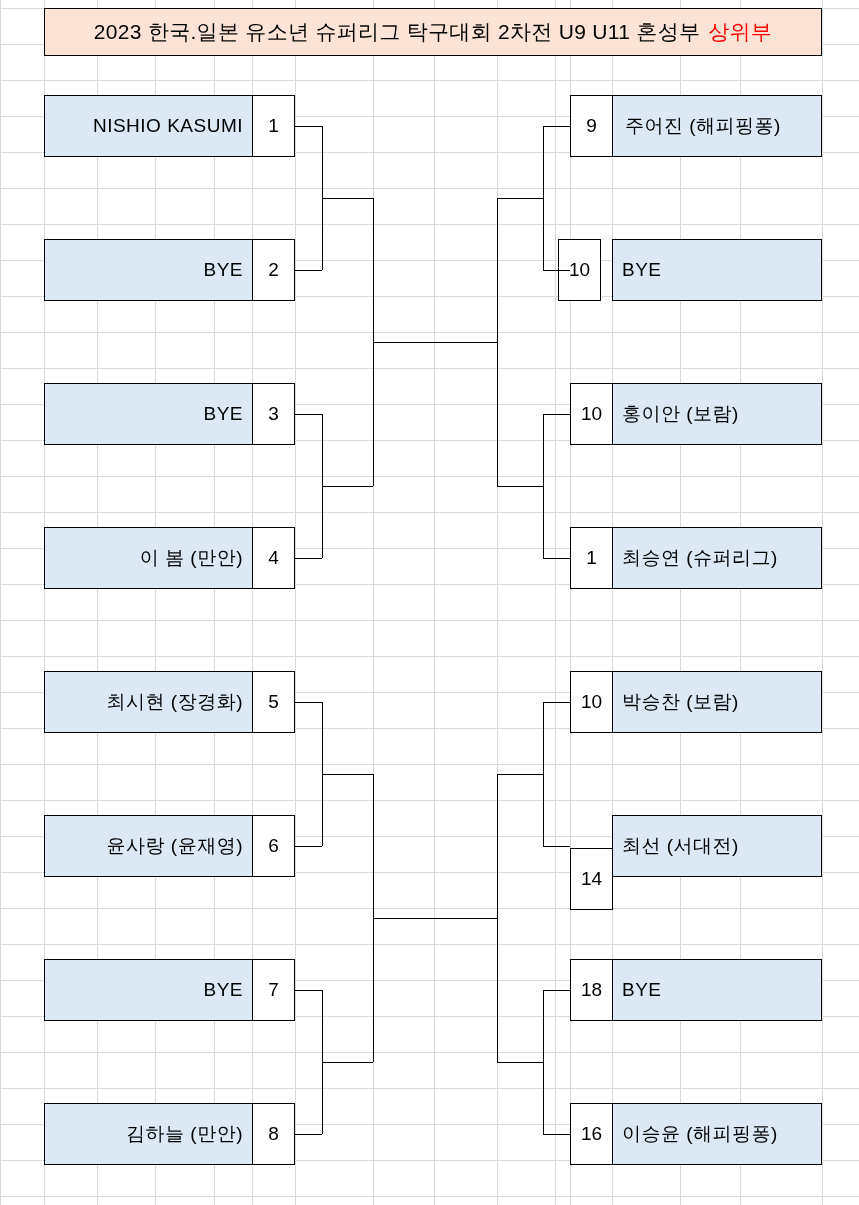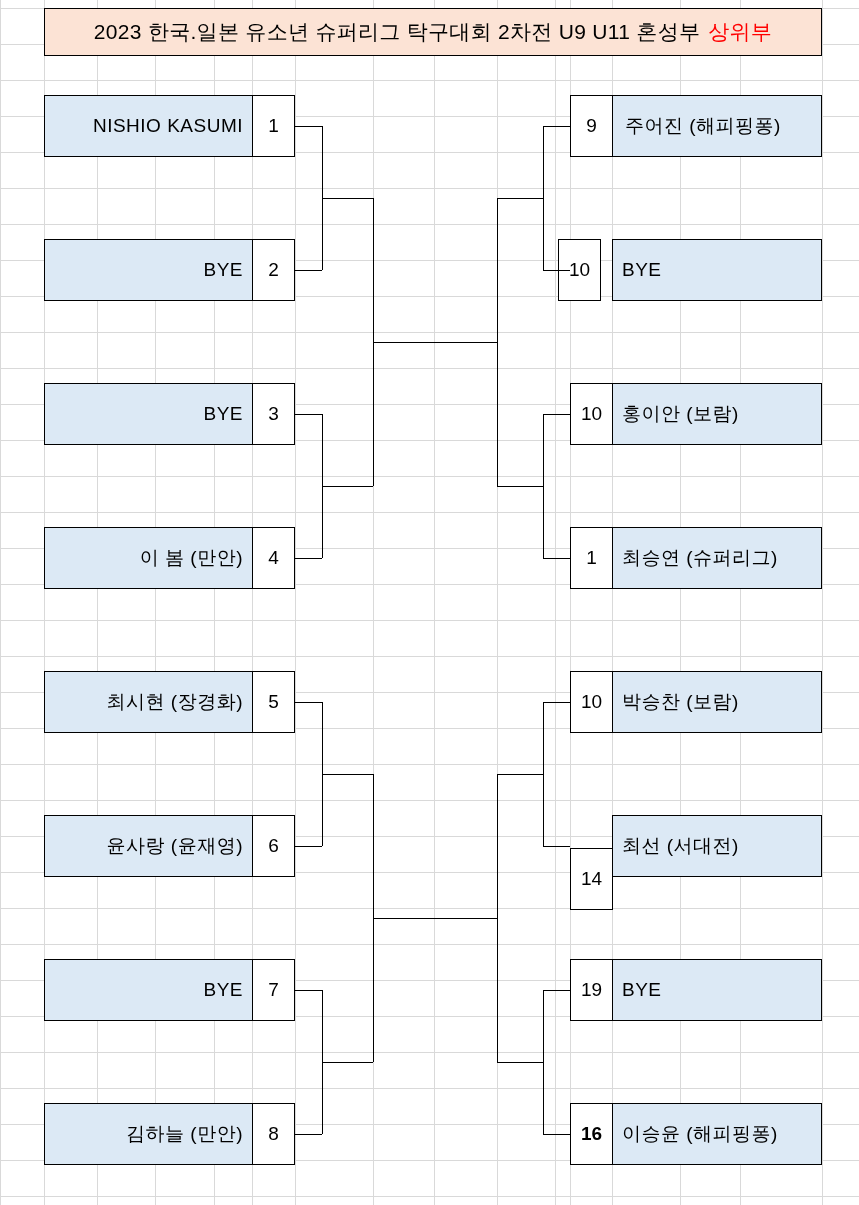--- a/index.html
+++ b/index.html
@@ -143,23 +143,23 @@
       <div class="num-cell" style="position: absolute; top: 239px; left: 558px;">10</div>
       <div class="name-cell" style="position: absolute; top: 383px; left: 612px; width: 210px; justify-content: flex-start; padding-left: 9px;">홍이안 (보람)</div>
       <div class="num-cell" style="position: absolute; top: 383px; left: 570px;">10</div>
       <div class="name-cell" style="position: absolute; top: 527px; left: 612px; width: 210px; justify-content: flex-start; padding-left: 9px;">최승연 (슈퍼리그)</div>
       <div class="num-cell" style="position: absolute; top: 527px; left: 570px;">1</div>
       <div class="name-cell" style="position: absolute; top: 671px; left: 612px; width: 210px; justify-content: flex-start; padding-left: 9px;">박승찬 (보람)</div>
       <div class="num-cell" style="position: absolute; top: 671px; left: 570px;">10</div>
       <div class="name-cell" style="position: absolute; top: 815px; left: 612px; width: 210px; justify-content: flex-start; padding-left: 9px;">최선 (서대전)</div>
       <div class="num-cell" style="position: absolute; top: 815px; left: 570px; margin-top: 33px;">14</div>
       <div class="name-cell" style="position: absolute; top: 959px; left: 612px; width: 210px; justify-content: flex-start; padding-left: 9px;">BYE</div>
-      <div class="num-cell" style="position: absolute; top: 959px; left: 570px;">19</div>
+      <div class="num-cell" style="position: absolute; top: 959px; left: 570px;">18</div>
       <div class="name-cell" style="position: absolute; top: 1103px; left: 612px; width: 210px; justify-content: flex-start; padding-left: 9px;">이승윤 (해피핑퐁)</div>
-      <div class="num-cell" style="position: absolute; top: 1103px; left: 570px; font-weight: bold;">16</div>
+      <div class="num-cell" style="position: absolute; top: 1103px; left: 570px;">16</div>
       <div class="ln-h" style="left: 295px; top: 126px; width: 27px;"></div>
       <div class="ln-h" style="left: 295px; top: 270px; width: 27px;"></div>
       <div class="ln-v" style="left: 322px; top: 126px; height: 144px;"></div>
       <div class="ln-h" style="left: 295px; top: 414px; width: 27px;"></div>
       <div class="ln-h" style="left: 295px; top: 558px; width: 27px;"></div>
       <div class="ln-v" style="left: 322px; top: 414px; height: 144px;"></div>
       <div class="ln-h" style="left: 295px; top: 702px; width: 27px;"></div>
       <div class="ln-h" style="left: 295px; top: 846px; width: 27px;"></div>
       <div class="ln-v" style="left: 322px; top: 702px; height: 144px;"></div>
       <div class="ln-h" style="left: 295px; top: 990px; width: 27px;"></div>

